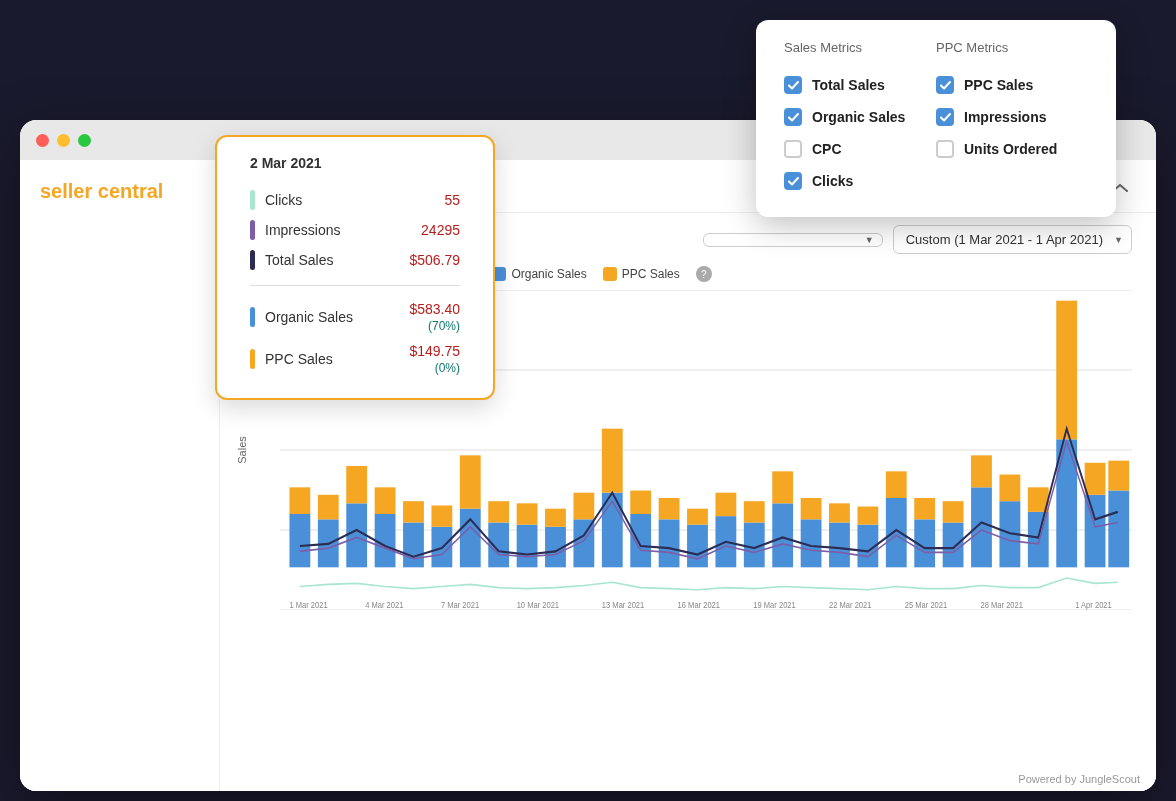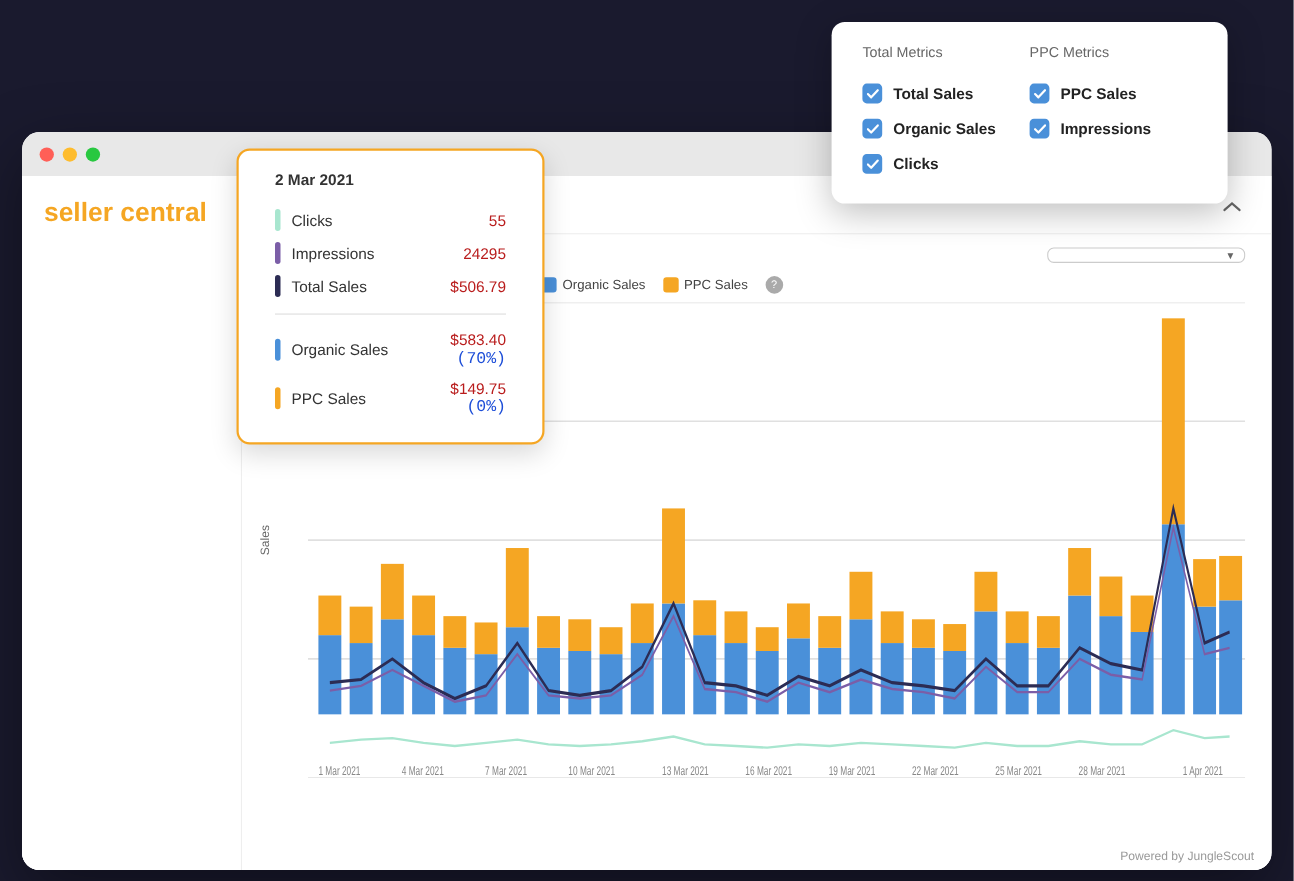--- a/index.html
+++ b/index.html
@@ -112,21 +112,21 @@
     
     .sidebar {
       width: 200px;
       background: white;
       border-right: 1px solid #eee;
       padding: 20px 0;
       flex-shrink: 0;
     }
     .sidebar-logo {
       padding: 0 20px 20px;
-      font-size: 24px;
+      font-size: 20px;
       font-weight: 700;
       color: #f5a623;
     }
 
     
     .main-content {
       flex: 1;
       background: white;
       padding: 0;
       overflow: hidden;
@@ -214,21 +214,21 @@
     .legend-dot-circle {
       width: 14px;
       height: 14px;
       border-radius: 2px;
     }
 
     
     .chart-area {
       position: relative;
       padding: 0 24px 0 60px;
-      height: 432px;
+      height: 320px;
     }
     .chart-svg {
       width: 100%;
       height: 100%;
     }
 
     .y-axis-label {
       position: absolute;
       left: 8px;
       top: 50%;
@@ -290,41 +290,40 @@
       font-weight: 500;
       color: #b91c1c;
       text-align: right;
     }
     .tooltip-divider {
       border: none;
       border-top: 1px solid #ddd;
       margin: 10px 0;
     }
     .tooltip-subtext {
-      font-size: 15px;
-      color: #1d4ed8;
-      font-family: Liberation Mono, monospace;
+      font-size: 12px;
+      color: #0f766e;
     }
 
     .powered-by {
       position: absolute;
       bottom: 6px;
       right: 16px;
       font-size: 11px;
       color: #999;
     }
   </style>
 </head>
 <body>
 
 <div class="scene">
 
   <div class="metrics-panel">
     <div class="metrics-panel-grid">
-      <div class="metrics-col-header">Total Metrics</div>
+      <div class="metrics-col-header">Sales Metrics</div>
       <div class="metrics-col-header">PPC Metrics</div>
 
       <div class="metrics-item">
         <div class="checkbox">
           <svg viewBox="0 0 11 9" fill="none">
               <polyline points="1,4.5 4,7.5 10,1" stroke="white" stroke-width="2" stroke-linecap="round" stroke-linejoin="round"></polyline>
             </svg>
         </div>
         <span>Total Sales</span>
       </div>
@@ -350,21 +349,29 @@
       <div class="metrics-item">
         <div class="checkbox">
           <svg viewBox="0 0 11 9" fill="none">
               <polyline points="1,4.5 4,7.5 10,1" stroke="white" stroke-width="2" stroke-linecap="round" stroke-linejoin="round"></polyline>
             </svg>
         </div>
         <span>Impressions</span>
       </div>
 
 
-
+      <div class="metrics-item">
+        <div class="checkbox unchecked"></div>
+        <span>CPC</span>
+      </div>
+
+      <div class="metrics-item">
+        <div class="checkbox unchecked"></div>
+        <span>Units Ordered</span>
+      </div>
 
       <div class="metrics-item">
         <div class="checkbox">
           <svg viewBox="0 0 11 9" fill="none">
               <polyline points="1,4.5 4,7.5 10,1" stroke="white" stroke-width="2" stroke-linecap="round" stroke-linejoin="round"></polyline>
             </svg>
         </div>
         <span>Clicks</span>
       </div>
     </div>
@@ -389,20 +396,21 @@
           <div class="collapse-btn">
             <svg width="16" height="10" viewBox="0 0 16 10">
                 <polyline points="1,8 8,2 15,8" stroke="#666" stroke-width="2" fill="none" stroke-linecap="round"></polyline>
               </svg>
           </div>
         </div>
 
         <div class="chart-controls">
           <div style="flex:1"></div>
           <div class="dropdown-btn"></div>
+          <div class="date-btn">Custom (1 Mar 2021 - 1 Apr 2021)</div>
         </div>
 
         <div class="chart-legend">
           <div class="legend-item">
             <div class="legend-dot" style="background:#a8e6cf; height:3px;"></div>
             <span>Clicks</span>
           </div>
           <div class="legend-item">
             <div class="legend-dot" style="background:#7b5ea7;"></div>
             <span>Impressions</span>

